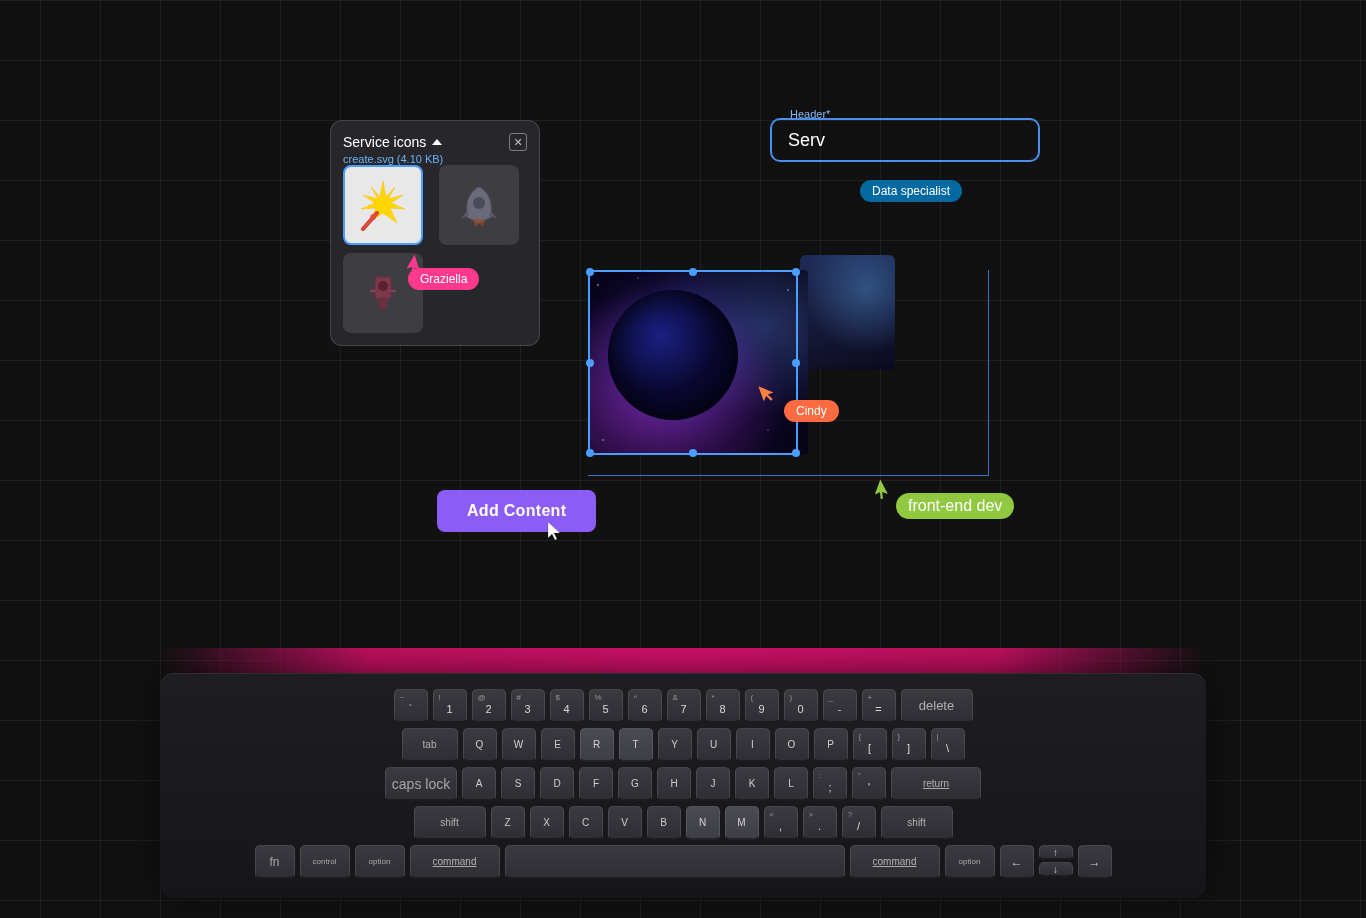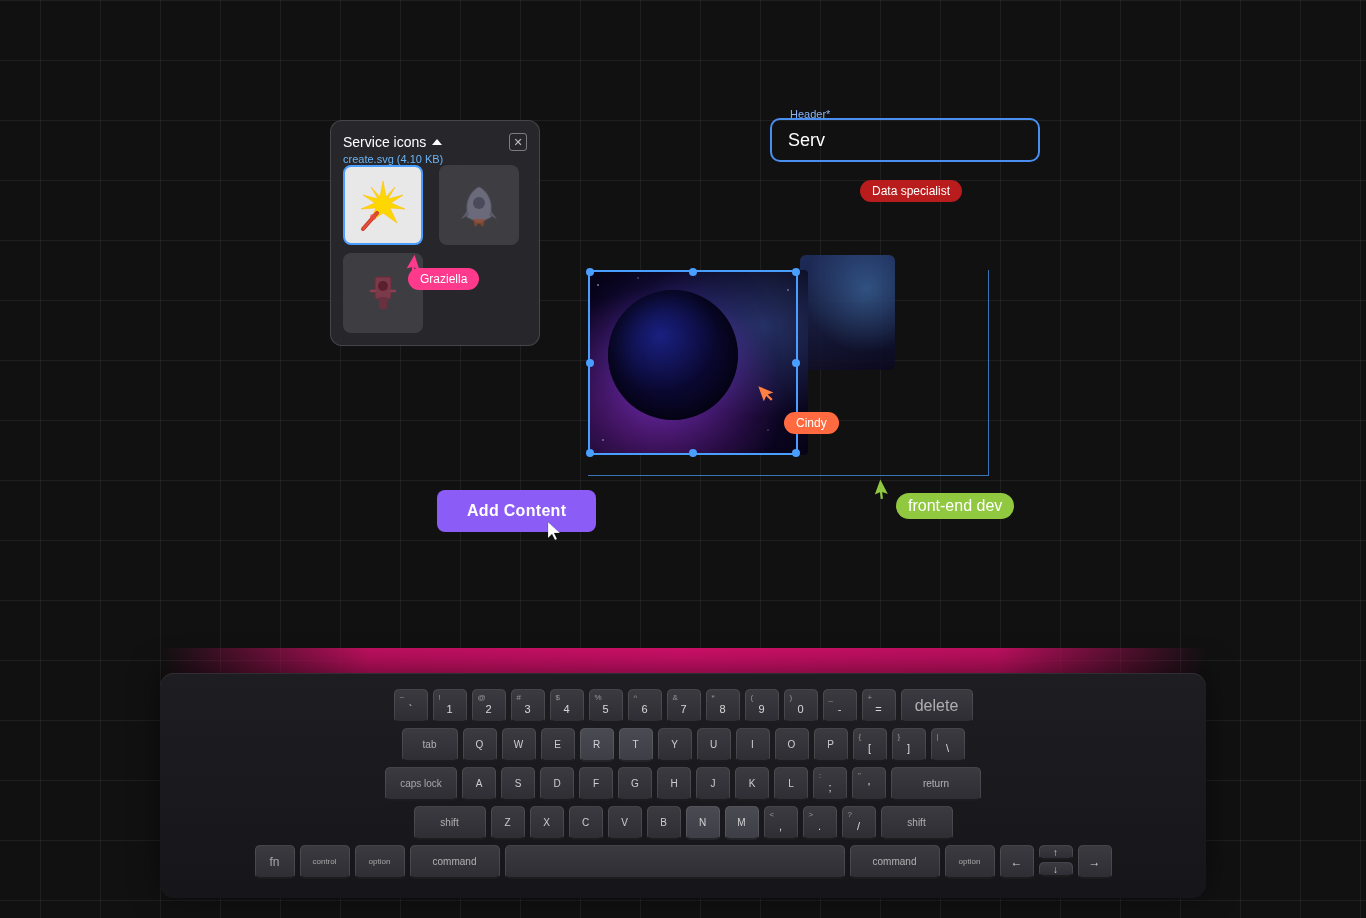--- a/index.html
+++ b/index.html
@@ -174,21 +174,21 @@
       padding: 0 16px;
       outline: none;
       caret-color: #c070e0;
     }
 
     
     .data-specialist-tag {
       position: absolute;
       top: 180px;
       left: 860px;
-      background: #b91c1c;
+      background: #0369a1;
       color: #fff;
       font-size: 12px;
       font-weight: 500;
       padding: 4px 12px;
       border-radius: 20px;
       z-index: 20;
     }
 
     
     .image-selection {
@@ -302,21 +302,20 @@
       position: absolute;
       top: 400px;
       left: 784px;
       background: #ff6a40;
       color: #fff;
       font-size: 12px;
       font-weight: 500;
       padding: 4px 12px;
       border-radius: 20px;
       z-index: 30;
-      margin-top: 12px;
     }
 
     
     .cindy-arrow {
       position: absolute;
       top: 380px;
       left: 760px;
       z-index: 29;
       font-size: 18px;
       color: #ff8040;
@@ -405,21 +404,21 @@
       height: 34px;
       min-width: 34px;
       padding: 0 4px;
       cursor: pointer;
       user-select: none;
       position: relative;
     }
 
     .key.wide { min-width: 56px; }
     .key.wider { min-width: 72px; }
-    .key.widest { min-width: 90px; }
+    .key.widest { min-width: 90px; text-decoration: underline; }
     .key.spacebar { min-width: 340px; }
     .key.highlight {
       background: linear-gradient(180deg, #4a4a52 0%, #3e3e46 100%);
     }
 
     .key .top-char {
       position: absolute;
       top: 3px;
       left: 5px;
       font-size: 8px;
@@ -620,21 +619,21 @@
         <span class="main-char">0</span>
       </div>
     <div class="key">
         <span class="top-char">_</span>
         <span class="main-char">-</span>
       </div>
     <div class="key">
         <span class="top-char">+</span>
         <span class="main-char">=</span>
       </div>
-    <div class="key wider" style="font-size:16px;color:rgba(255,255,255,0.6);">delete</div>
+    <div class="key wider" style="font-size:13px;color:rgba(255,255,255,0.6);">delete</div>
   </div>
 
   <div class="kb-row">
     <div class="key wide" style="font-size:10px;color:rgba(255,255,255,0.6);">tab</div>
     <div class="key">Q</div>
     <div class="key">W</div>
     <div class="key">E</div>
     <div class="key highlight">R</div>
     <div class="key highlight">T</div>
     <div class="key">Y</div>
@@ -650,21 +649,21 @@
         <span class="top-char">}</span>
         <span class="main-char">]</span>
       </div>
     <div class="key">
         <span class="top-char">|</span>
         <span class="main-char">\</span>
       </div>
   </div>
 
   <div class="kb-row">
-    <div class="key wider" style="font-size:10px;color:rgba(255,255,255,0.55);">caps lock</div>
+    <div class="key wider" style="font-size:14px;color:rgba(255,255,255,0.55);">caps lock</div>
     <div class="key">A</div>
     <div class="key">S</div>
     <div class="key">D</div>
     <div class="key">F</div>
     <div class="key">G</div>
     <div class="key">H</div>
     <div class="key">J</div>
     <div class="key">K</div>
     <div class="key">L</div>
     <div class="key">

